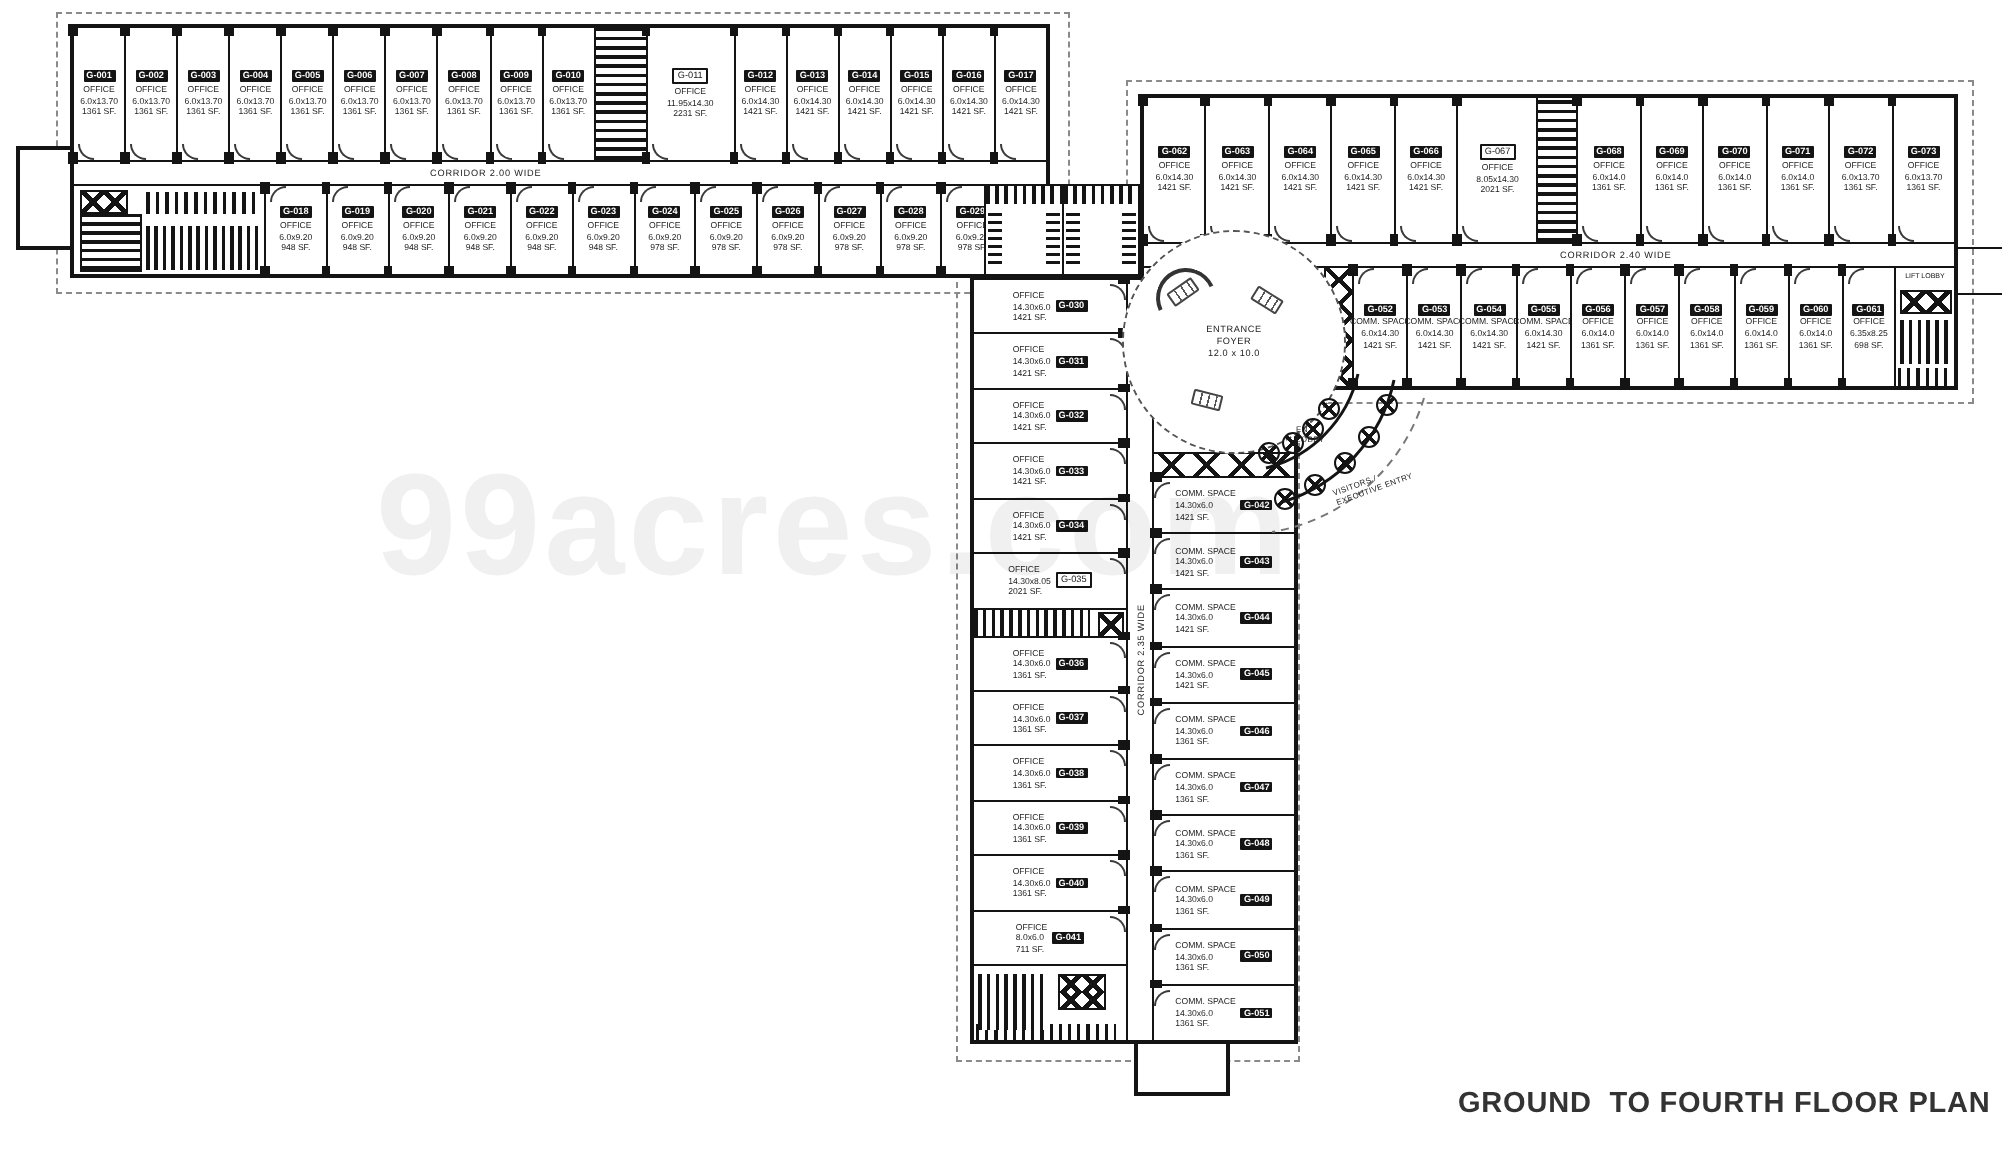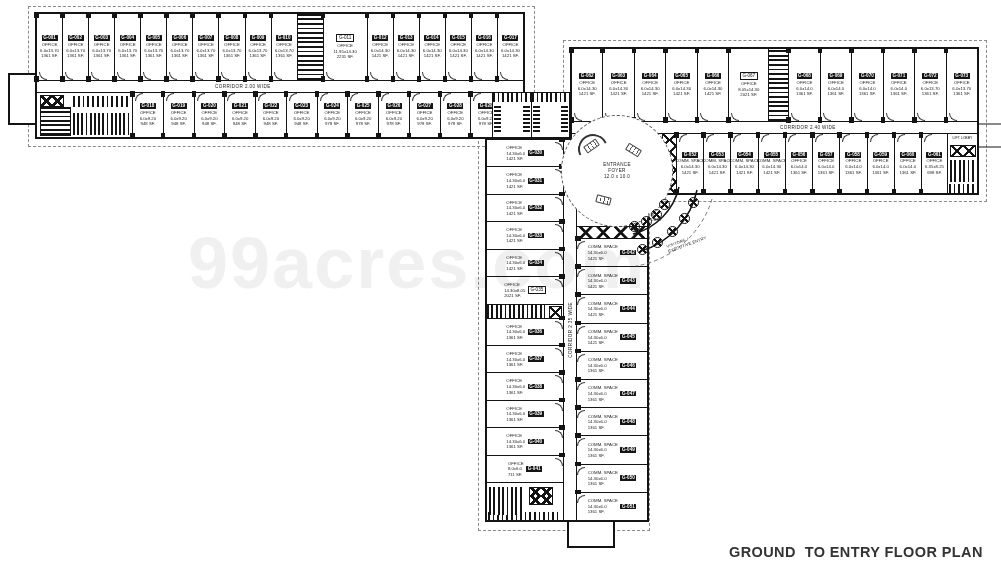--- a/index.html
+++ b/index.html
@@ -776,21 +776,21 @@
     <div class="sofa" style="left:34px;top:80px;transform:rotate(14deg)"></div>
     <div class="ftxt">ENTRANCE</div>
     <div class="ftxt">FOYER</div>
     <div class="ftxt">12.0 x 10.0</div>
   </div>
 
   <div class="minilabel" style="left:648px;top:212px;width:14px">ENT. LOBBY</div>
   <div class="minilabel" id="visitors-label" style="left:666px;top:236px;width:46px">VISITORS / EXECUTIVE ENTRY</div>
 
   <div id="watermark">99acres.com</div>
-  <div id="plan-title">GROUND  TO ENTRY FLOOR PLAN</div>
+  <div id="plan-title">GROUND  TO FOURTH FLOOR PLAN</div>
 
 <div class="colcircle" style="left: 659px; top: 199px;"></div>
     <div class="colcircle" style="left: 651px; top: 209px;"></div>
     <div class="colcircle" style="left: 641px; top: 216px;"></div>
     <div class="colcircle" style="left: 629px; top: 221px;"></div>
     <div class="colcircle" style="left: 688px; top: 197px;"></div>
     <div class="colcircle" style="left: 679px; top: 213px;"></div>
     <div class="colcircle" style="left: 667px; top: 226px;"></div>
     <div class="colcircle" style="left: 652px; top: 237px;"></div>
     <div class="colcircle" style="left: 637px; top: 244px;"></div>

